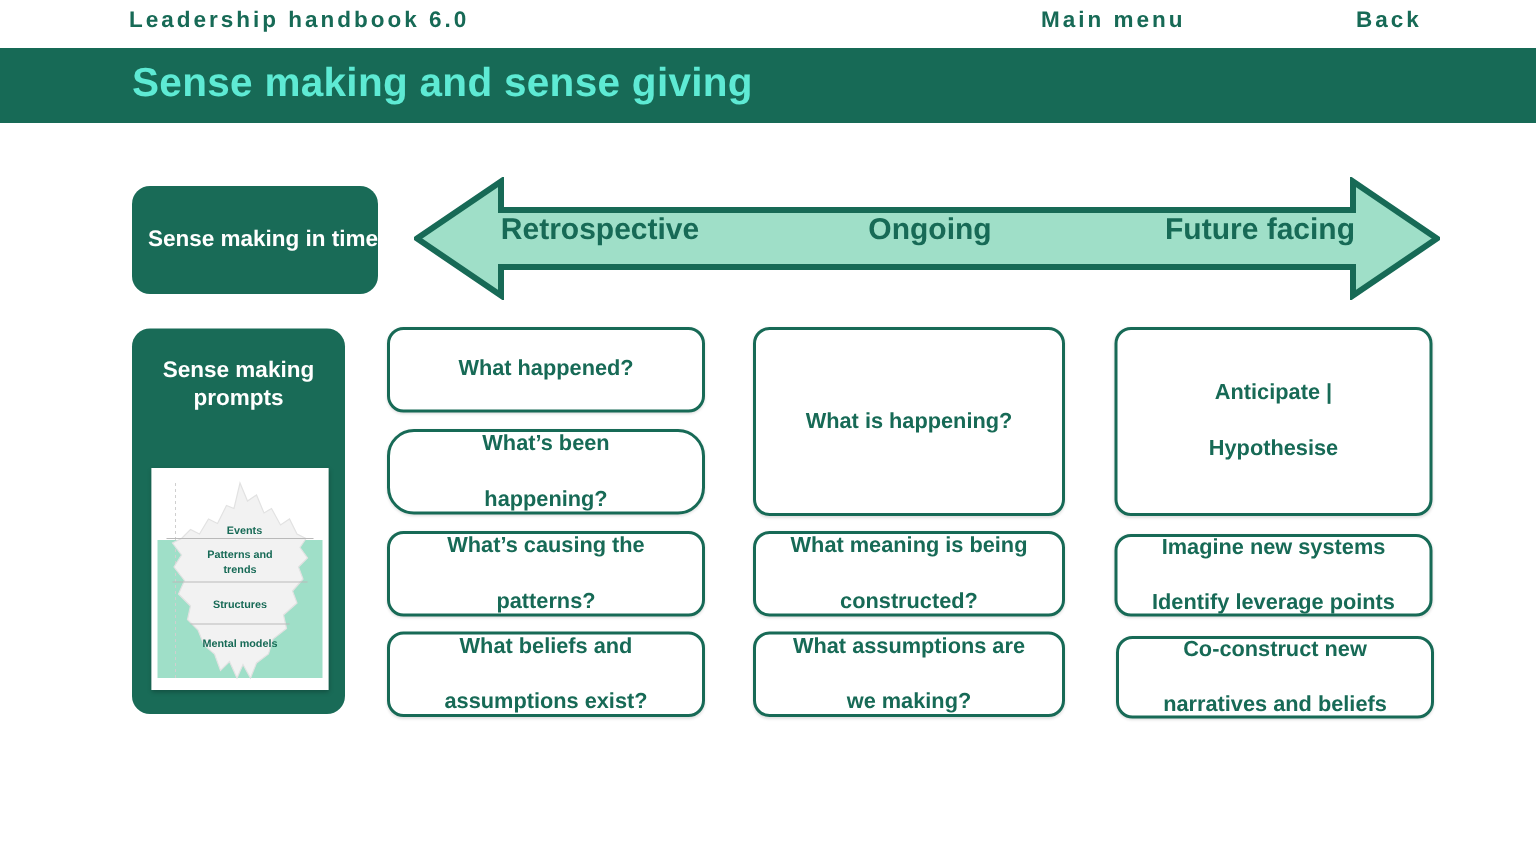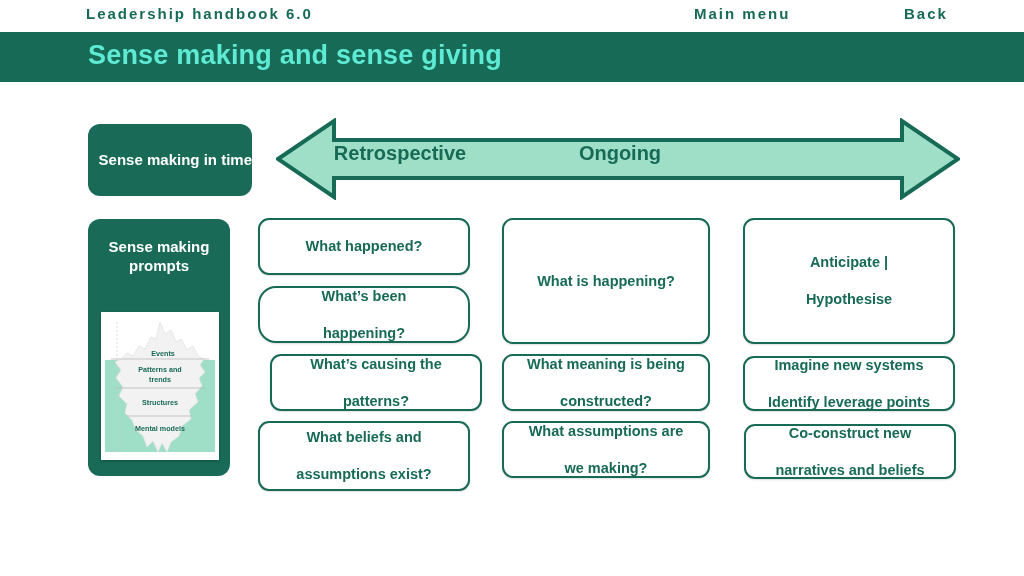--- a/index.html
+++ b/index.html
@@ -126,22 +126,22 @@
     align-items: center;
     justify-content: center;
     padding: 0 8px;
     box-shadow: 0 1px 2px rgba(0,0,0,0.13);
   }
   .pbox span { display: block; }
 
   
   #p-c1-0 { left: 258px; top: 218px; width: 212px; height: 57px; }
   #p-c1-1 { left: 258px; top: 286px; width: 212px; height: 57px; border-radius: 18px; }
-  #p-c1-2 { left: 258px; top: 354px; width: 212px; height: 57px; margin-left: 12px; }
-  #p-c1-3 { left: 258px; top: 421px; width: 212px; height: 70px; }
+  #p-c1-2 { left: 258px; top: 354px; width: 212px; height: 57px; }
+  #p-c1-3 { left: 258px; top: 421px; width: 212px; height: 57px; }
   
   #p-c2-0 { left: 502px; top: 218px; width: 208px; height: 126px; }
   #p-c2-1 { left: 502px; top: 354px; width: 208px; height: 57px; }
   #p-c2-2 { left: 502px; top: 421px; width: 208px; height: 57px; }
   
   #p-c3-0 { left: 743px; top: 218px; width: 212px; height: 126px; }
   #p-c3-1 { left: 743px; top: 356px; width: 212px; height: 55px; }
   #p-c3-2 { left: 744px; top: 424px; width: 212px; height: 55px; }
 </style>
 </head>
@@ -192,20 +192,21 @@
   </div>
 </div>
 
 <div class="arrow-banner">
   <svg viewBox="0 0 684 82">
     <polygon points="2,41 58,3 58,22 626,22 626,3 682,41 626,79 626,60 58,60 58,79" fill="#9fdfc8" stroke="#176a56" stroke-width="4" stroke-linejoin="miter"></polygon>
   </svg>
   <div class="arrow-labels">
     <div class="arrow-label al-0">Retrospective</div>
     <div class="arrow-label al-1">Ongoing</div>
+    <div class="arrow-label al-2">Future facing</div>
   </div>
 </div>
 
 <div class="pbox" id="p-c1-0">
   <span>
     <span>What happened?</span>
   </span>
 </div>
 <div class="pbox" id="p-c1-1">
   <span>

